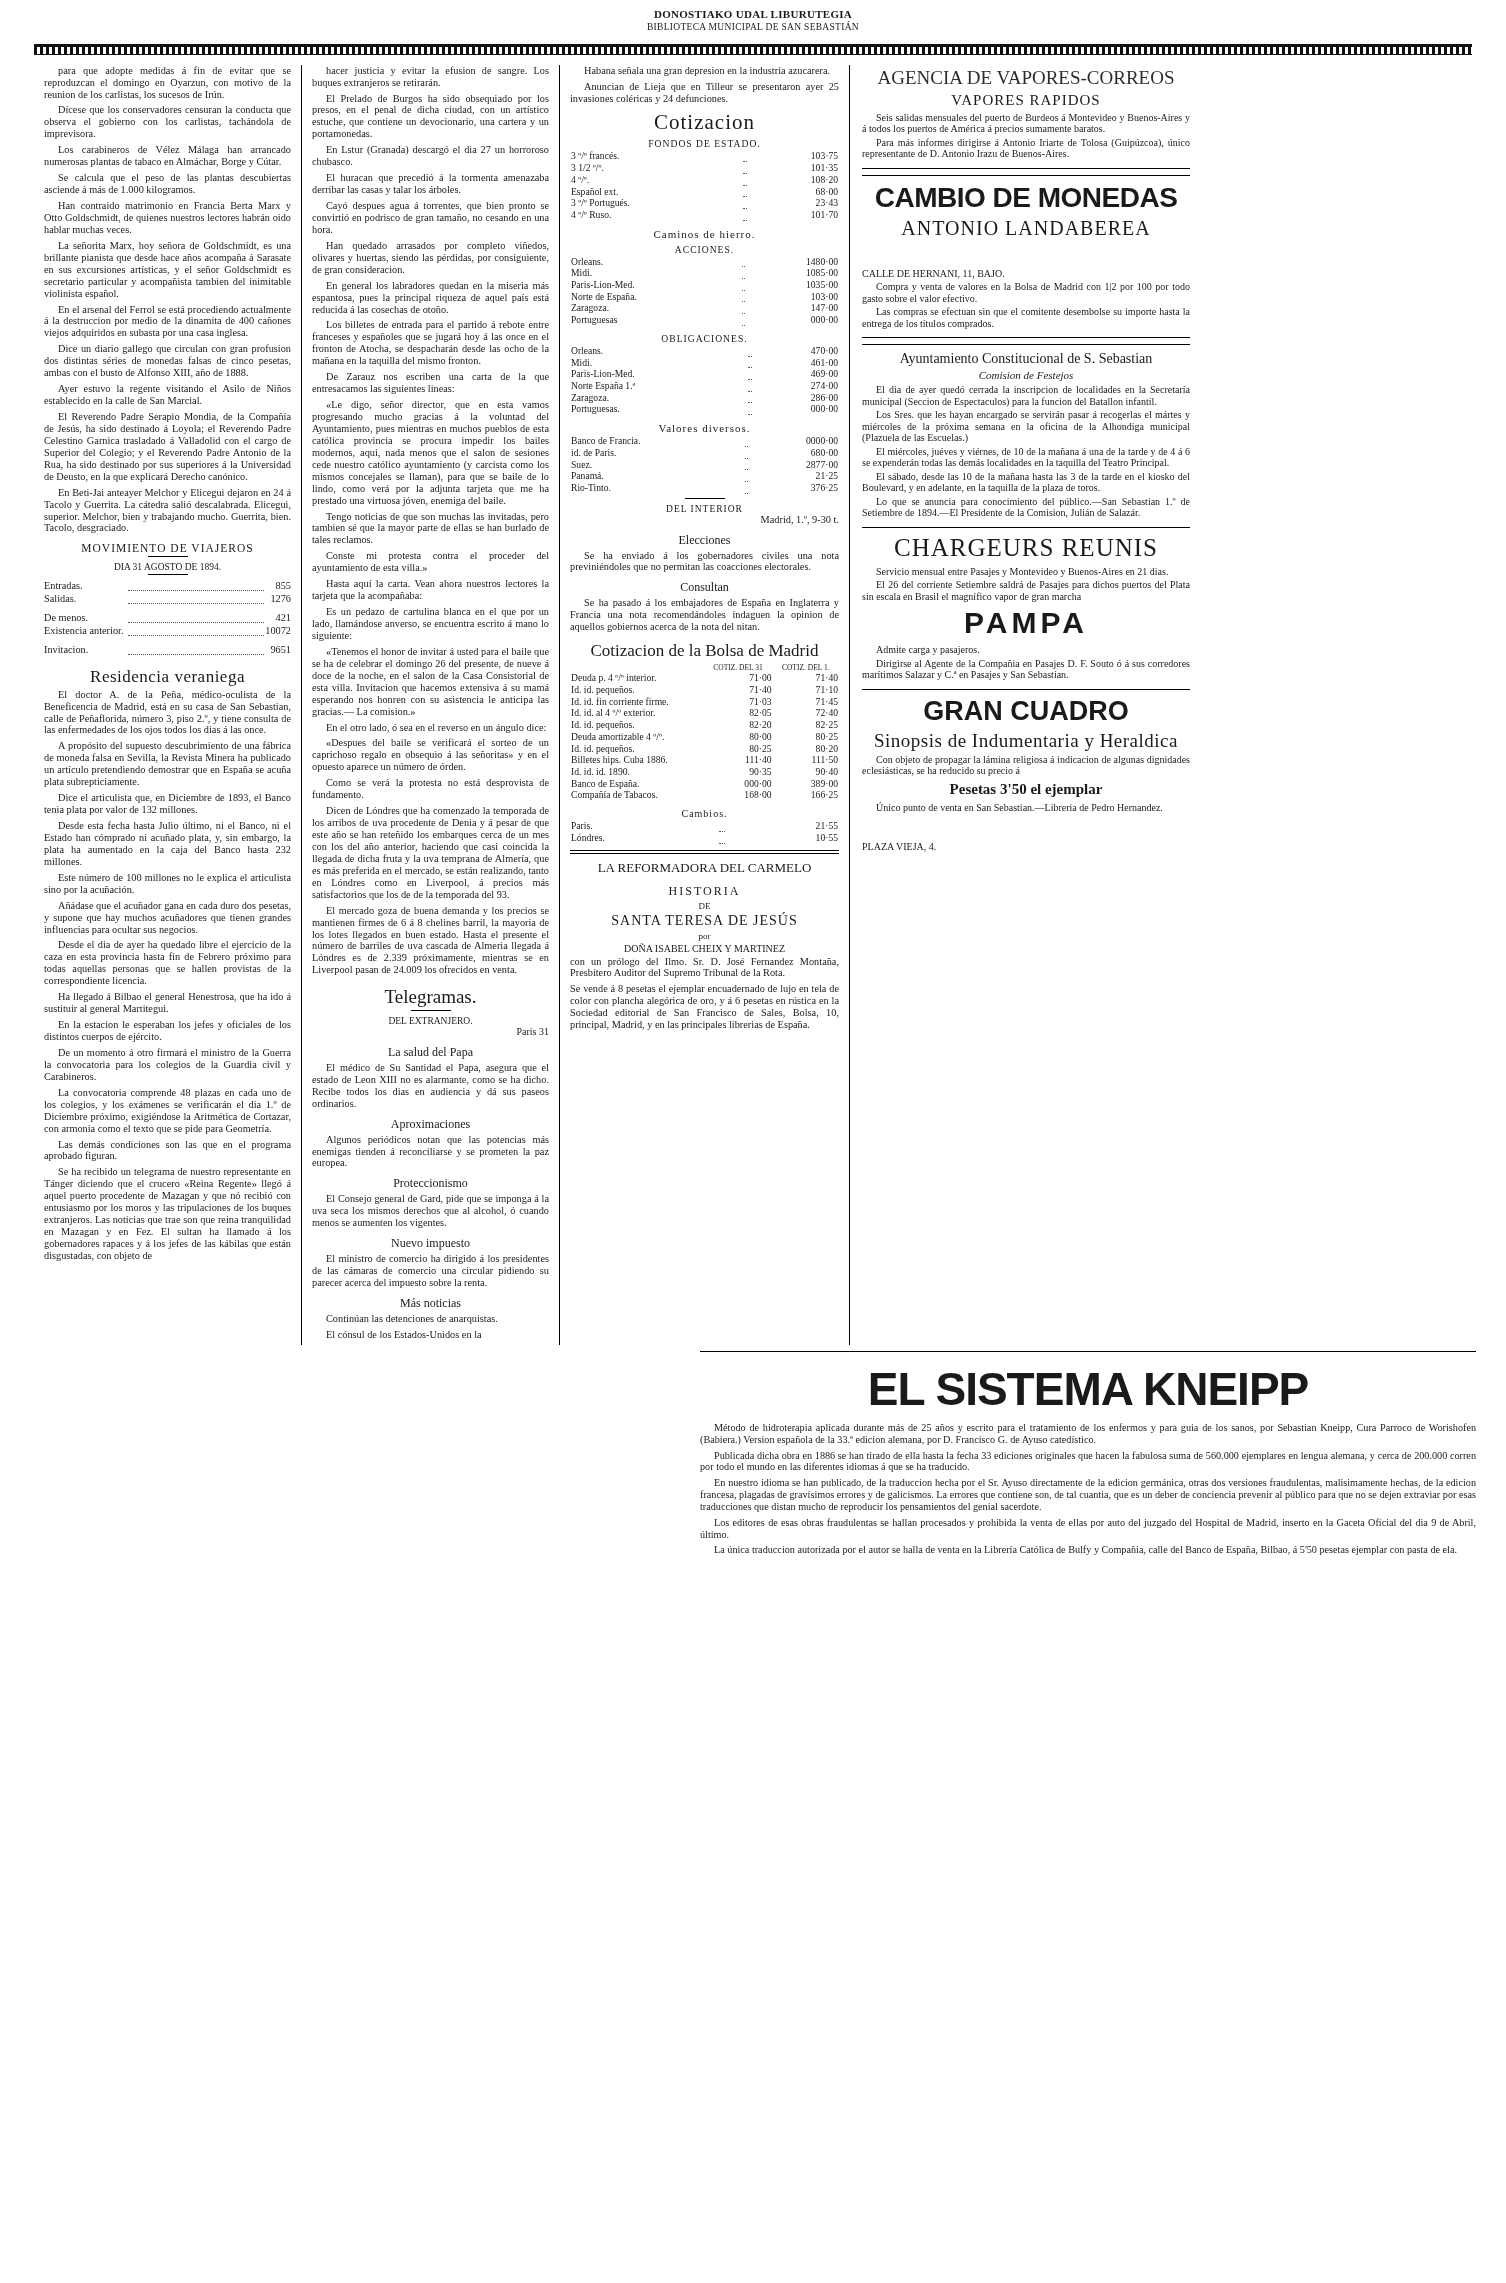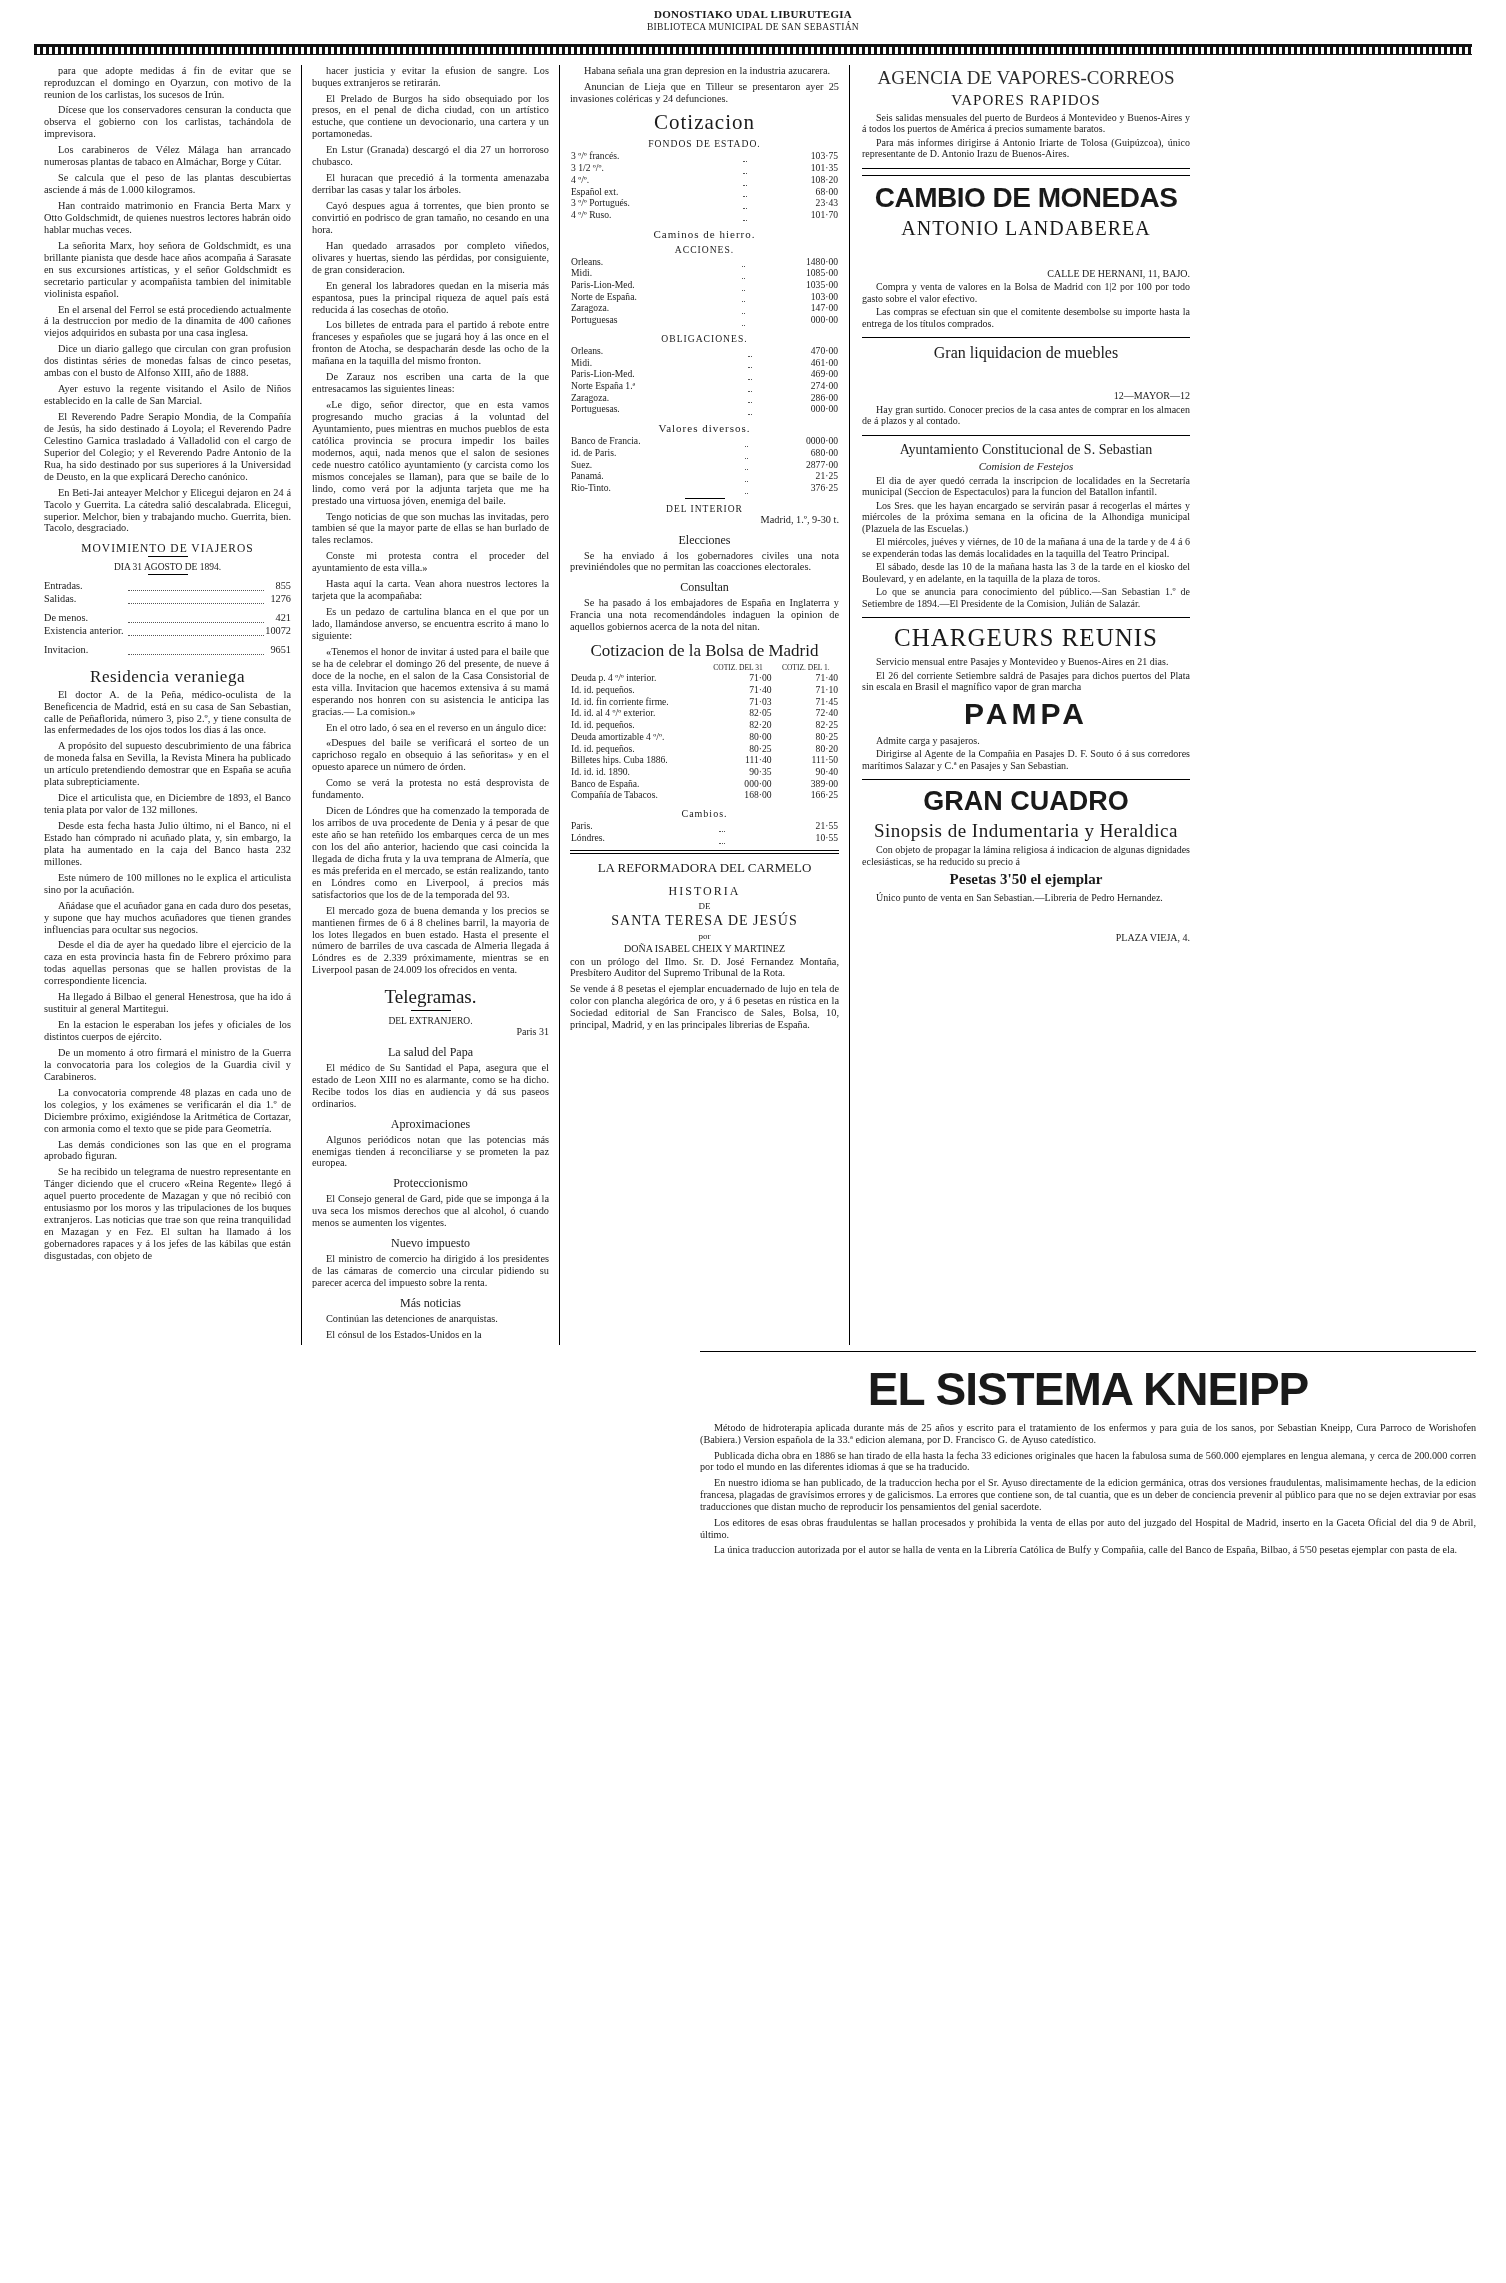--- a/index.html
+++ b/index.html
@@ -29,21 +29,21 @@
   .tblhdr{text-align:center;font-size:9.6px;letter-spacing:1px;padding:3px 0 1px 0;}
   .cot-title{font-size:21px;text-align:center;margin:6px 0 0 0;font-family:"Liberation Serif",serif;letter-spacing:1px;}
   .movtitle{font-size:11.5px;text-align:center;letter-spacing:1px;margin:8px 0 1px 0;}
   .entr{font-size:10.3px;line-height:1.25;}
   .entr table{width:100%;border-collapse:collapse;font-size:10.3px;}
   .entr td{padding:0;}
   .entr td.n{text-align:right;white-space:nowrap;}
   .adbox{border:0;margin:0 0 8px 0;}
   .adtitle4{font-size:19px;text-align:center;letter-spacing:.5px;margin:2px 0;}
   .adsmall{font-size:10px;line-height:1.15;text-align:justify;margin:2px 0;}
-  .adsmall.c{text-align:right;margin-top:28px;}
+  .adsmall.c{text-align:left;margin-top:28px;}
   .adrule{border-top:1px solid #000;margin:6px 0;}
   .hr-dbl{border-top:1px solid #000;border-bottom:1px solid #000;height:2px;margin:6px 0;}
   .kneipp{border-top:1px solid #000;margin:8px 0 0 0;padding-top:6px;}
   .kneipp h1{font-size:46px;text-align:center;font-weight:bold;letter-spacing:-1px;margin:4px 0 6px 0;font-family:"Liberation Sans",sans-serif;}
   .kn-body{font-size:10.2px;line-height:1.18;text-align:justify;}
   .kn-body p{font-size:10.2px;}
   .sc{font-variant:small-caps;}
   .cotbolsa{font-size:17px;text-align:center;margin:8px 0 2px 0;}
   .minihdr{font-size:7.5px;text-align:center;}
   .histbox{text-align:center;}
@@ -514,25 +514,20 @@
 
       <div class="adbox">
         <div class="cambio">CAMBIO DE MONEDAS</div>
         <div class="landa">ANTONIO LANDABEREA</div>
         <div class="adsmall c sc">CALLE DE HERNANI, 11, BAJO.</div>
         <p class="adsmall">Compra y venta de valores en la Bolsa de Madrid con 1|2 por 100 por todo gasto sobre el valor efectivo.</p>
         <p class="adsmall">Las compras se efectuan sin que el comitente desembolse su importe hasta la entrega de los títulos comprados.</p>
       </div>
       <div class="adrule"></div>
 
-      <div class="adbox">
-        <div class="gl">Gran liquidacion de muebles</div>
-        <div class="adsmall c">12—MAYOR—12</div>
-        <p class="adsmall">Hay gran surtido. Conocer precios de la casa antes de comprar en los almacen de á plazos y al contado.</p>
-      </div>
       <div class="adrule"></div>
 
       <div class="adbox">
         <div class="ayun">Ayuntamiento Constitucional de S. Sebastian</div>
         <div class="comfest">Comision de Festejos</div>
         <p class="adsmall">El dia de ayer quedó cerrada la inscripcion de localidades en la Secretaría municipal (Seccion de Espectaculos) para la funcion del Batallon infantil.</p>
         <p class="adsmall">Los Sres. que les hayan encargado se servirán pasar á recogerlas el mártes y miércoles de la próxima semana en la oficina de la Alhondiga municipal (Plazuela de las Escuelas.)</p>
         <p class="adsmall">El miércoles, juéves y viérnes, de 10 de la mañana á una de la tarde y de 4 á 6 se expenderán todas las demás localidades en la taquilla del Teatro Principal.</p>
         <p class="adsmall">El sábado, desde las 10 de la mañana hasta las 3 de la tarde en el kiosko del Boulevard, y en adelante, en la taquilla de la plaza de toros.</p>
         <p class="adsmall">Lo que se anuncia para conocimiento del público.—San Sebastian 1.º de Setiembre de 1894.—El Presidente de la Comision, Julián de Salazár.</p>

